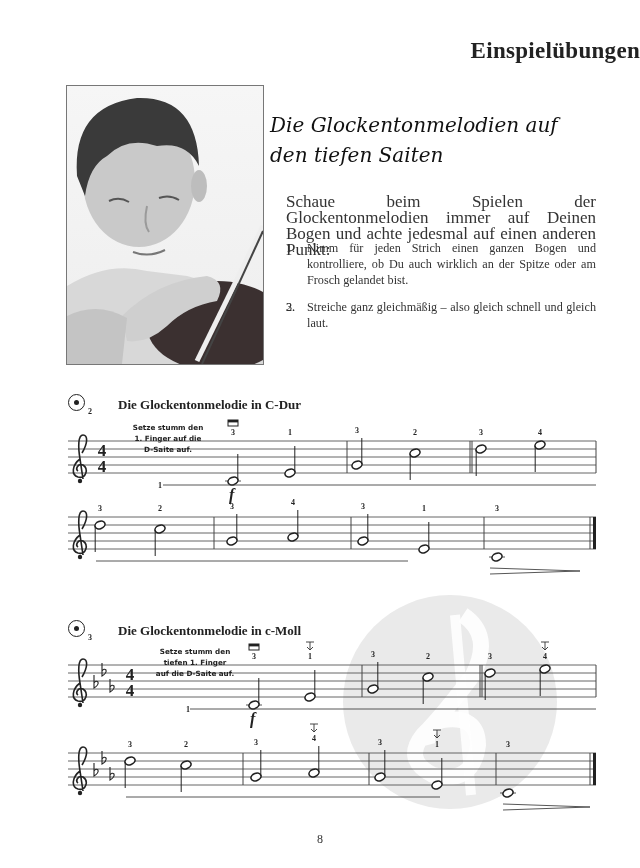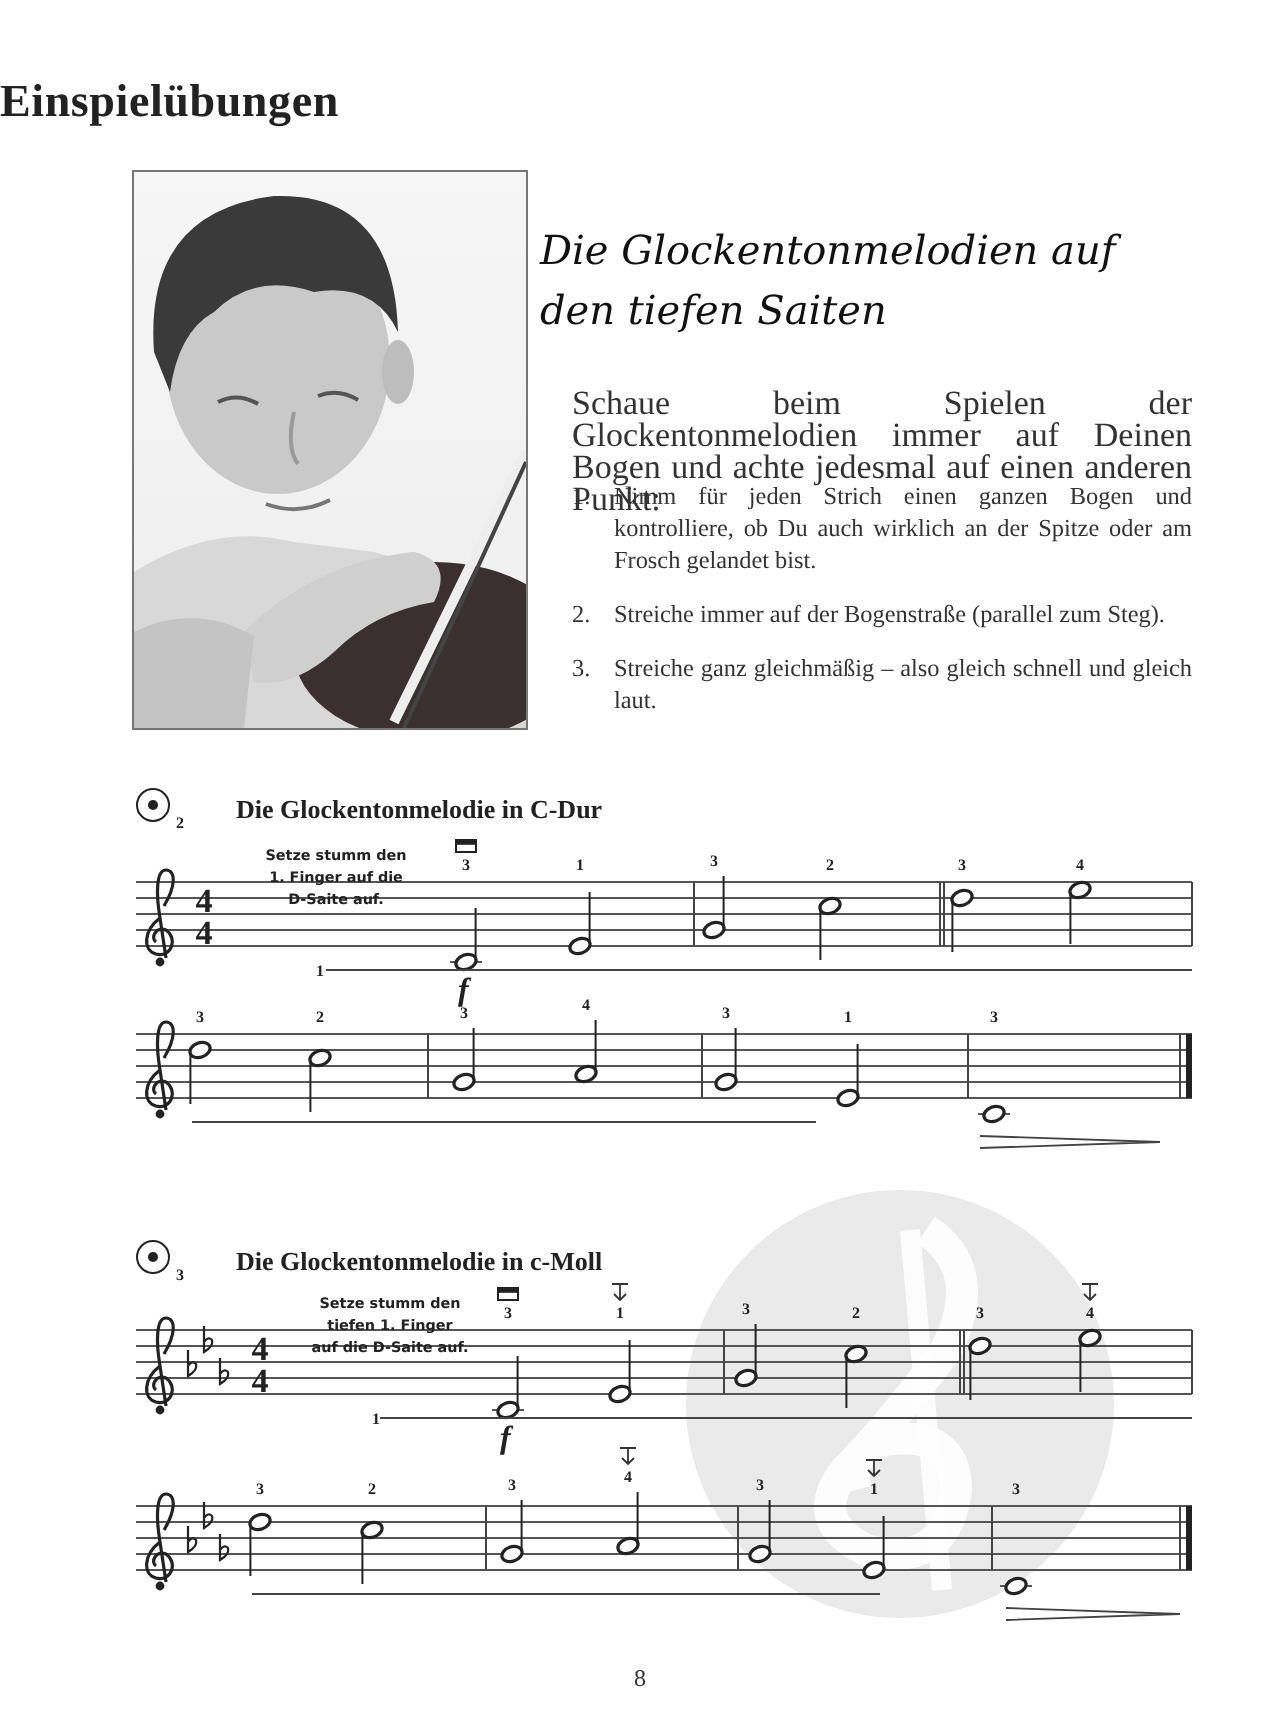--- a/index.html
+++ b/index.html
@@ -1,18 +1,18 @@
 <!DOCTYPE html>
 <html><head>
 <meta charset="utf-8">
 <style>
   html, body { margin: 0; padding: 0; background: #fff; }
   body { width: 640px; height: 868px; position: relative; overflow: hidden; font-family: "Liberation Serif", serif; color: #222; }
   .abs { position: absolute; }
-  .title { left: 0; width: 640px; top: 38px; text-align: left; font-size: 23px; font-weight: bold; letter-spacing: 0.3px; }
+  .title { left: 0; width: 640px; top: 38px; text-align: right; font-size: 23px; font-weight: bold; letter-spacing: 0.3px; }
   .photo { left: 66px; top: 85px; width: 196px; height: 278px; border: 1px solid #777; background: linear-gradient(180deg,#f6f6f6 0%,#eee 100%); overflow: hidden; }
   .script-head { left: 270px; top: 110px; width: 330px; font-family: "DejaVu Serif", serif; font-style: italic; font-size: 20px; line-height: 30px; color: #111; }
   .intro { left: 286px; top: 194px; width: 310px; font-size: 17px; line-height: 16px; text-align: justify; color: #333; }
   .list { left: 286px; top: 240px; width: 310px; margin: 0; padding: 0; list-style: none; font-size: 12.2px; line-height: 16px; color: #333; }
   .list li { position: relative; padding-left: 21px; text-align: justify; margin-bottom: 11px; }
   .list .num { position: absolute; left: 0; top: 0; }
   .sec-head { left: 68px; font-size: 13px; font-weight: bold; color: #222; }
   .cd-icon { position: absolute; left: 0; top: -3px; width: 15px; height: 15px; border: 1.6px solid #222; border-radius: 50%; }
   .cd-icon::after { content: ""; position: absolute; left: 5px; top: 5px; width: 5px; height: 5px; background: #222; border-radius: 50%; }
   .track { position: absolute; left: 20px; top: 10px; font-size: 8px; font-weight: bold; }
@@ -54,21 +54,21 @@
     <path d="M0 230 Q30 215 60 232 L55 278 L0 278 Z" fill="#c4c4c4"></path>
   </svg>
 </div>
 
 <div class="abs script-head">Die Glockentonmelodien auf den tiefen Saiten</div>
 
 <div class="abs intro">Schaue beim Spielen der Glockentonmelodien immer auf Deinen Bogen und achte jedesmal auf einen anderen Punkt:</div>
 
 <ol class="abs list">
   <li><span class="num">1.</span><span>Nimm für jeden Strich einen ganzen Bogen und kontrolliere, ob Du auch wirklich an der Spitze oder am Frosch gelandet bist.</span></li>
-  <li><span class="num">2.</span><span>Streiche immer auf der Bogenstraße  (parallel zum Steg).</span></li>
+  <li><span class="num">2.</span></li>
   <li><span class="num">3.</span><span>Streiche ganz gleichmäßig – also gleich schnell und gleich laut.</span></li>
 </ol>
 
 <div class="abs watermark">
   <svg width="214" height="214" viewBox="0 0 214 214">
     <path d="M120 20 Q150 40 130 80 Q100 120 80 140 Q60 165 90 180 Q130 190 135 150 Q135 120 100 125 Q80 130 85 150" stroke="#fff" stroke-width="16" fill="none" opacity="0.9"></path>
     <line x1="112" y1="20" x2="128" y2="200" stroke="#fff" stroke-width="10" opacity="0.9"></line>
   </svg>
 </div>
 

